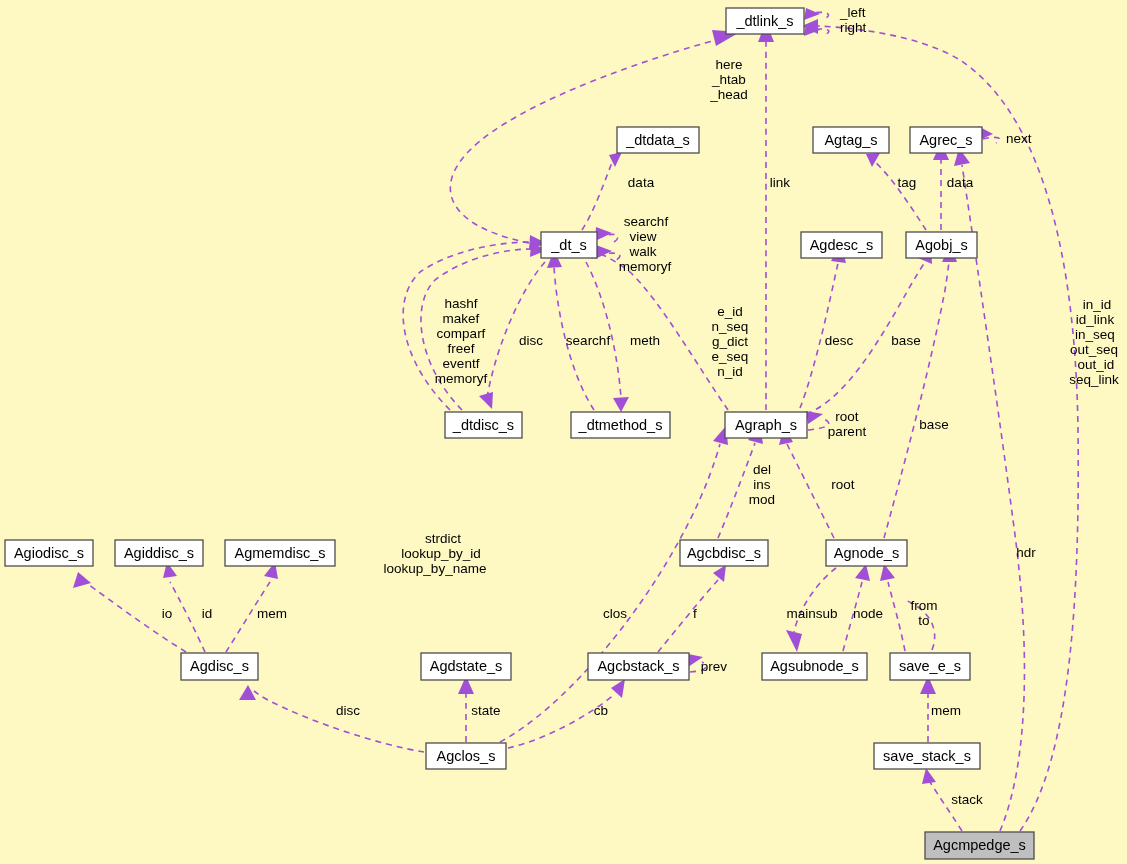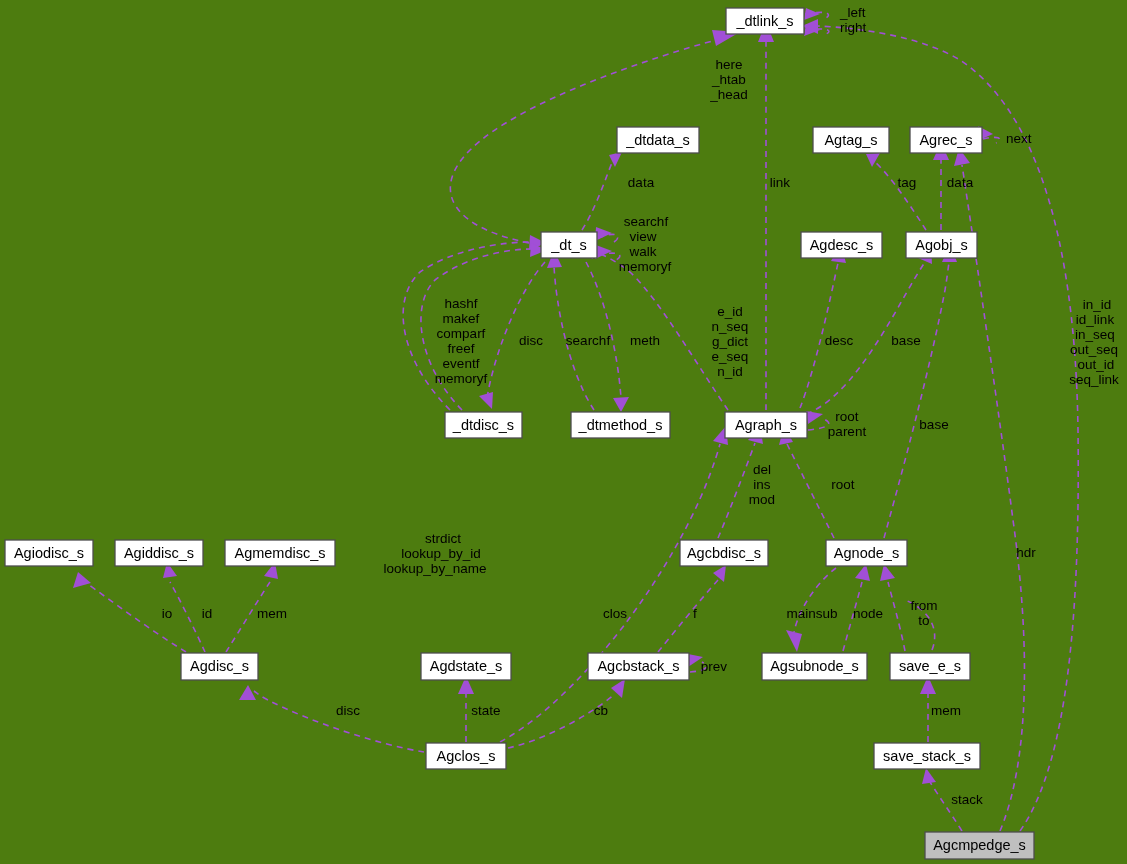--- a/index.html
+++ b/index.html
@@ -1,17 +1,17 @@
 <!DOCTYPE html>
 <html><head>
 <meta charset="utf-8">
 <style>
   html,body{margin:0;padding:0;background:#ffffff;}
   body{font-family:"Liberation Sans",sans-serif;}
-  #diagram-root{position:relative;width:1127px;height:864px;background:#4d7c0f;overflow:hidden;}
+  #diagram-root{position:relative;width:1127px;height:864px;background:#fef9c3;overflow:hidden;}
   svg#graph{position:absolute;left:0;top:0;width:1127px;height:864px;}
   .node-box{fill:#ffffff;stroke:#4d4d4d;stroke-width:1.3;}
   .node-box.highlight{fill:#bfbfbf;}
   .node-label{font-family:"Liberation Sans",sans-serif;font-size:14.5px;fill:#000000;text-anchor:middle;dominant-baseline:middle;}
   .edge{fill:none;stroke:#a14fd6;stroke-width:1.6;stroke-dasharray:6,5;}
   .edge-head{fill:#a14fd6;stroke:none;}
   .edge-label{font-family:"Liberation Sans",sans-serif;font-size:13.5px;fill:#000000;text-anchor:middle;dominant-baseline:middle;}
   .edge-label.lft{text-anchor:start;}
 </style>
 </head>

